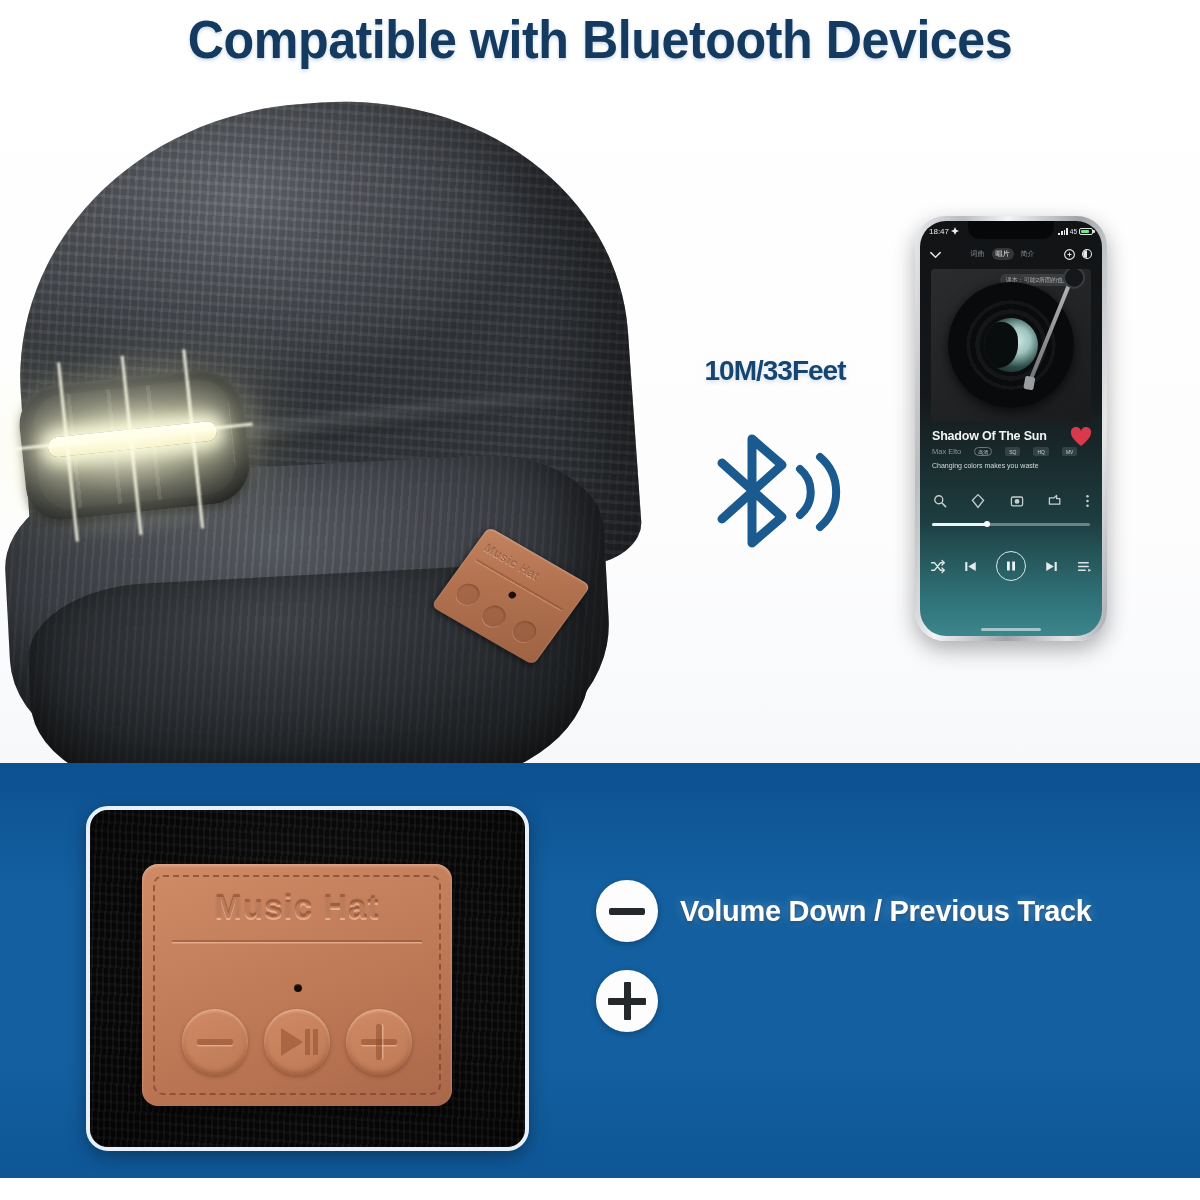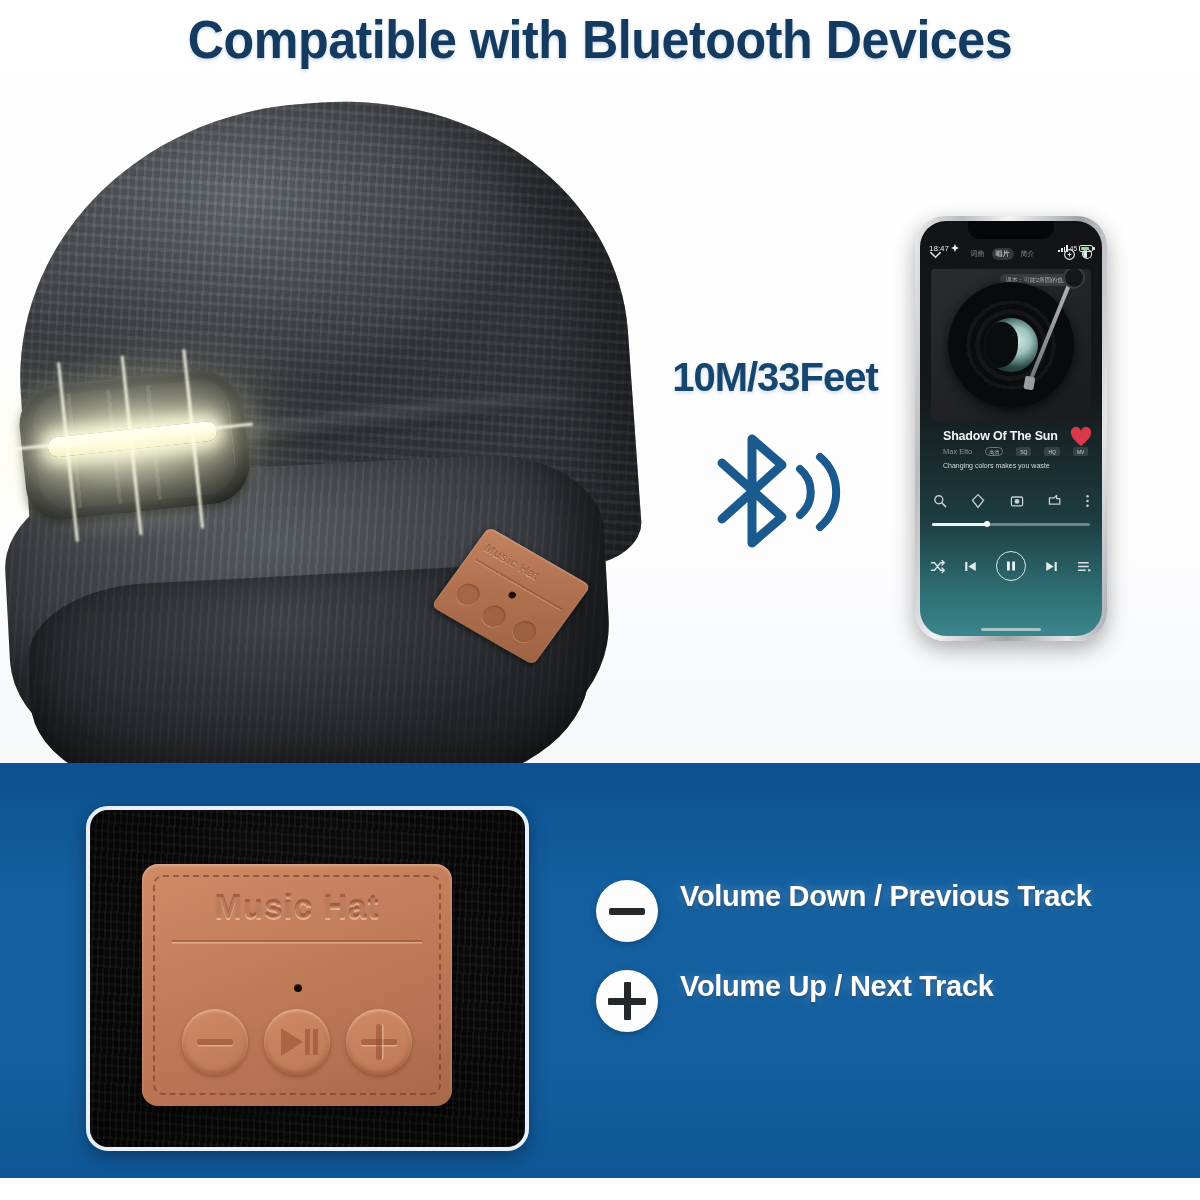--- a/index.html
+++ b/index.html
@@ -143,21 +143,21 @@
     box-shadow: inset 0 1px 2px rgba(90,45,20,.5), 0 1px 0 rgba(255,215,180,.3);
   }
   #hat-tag .tag-dot {
     position:absolute; left:56px; top:44px; width:7px; height:7px; border-radius:50%;
     background:#1a0e06;
   }
 
   
   #range-label {
     position:absolute; left: 640px; top: 355px; width: 270px;
-    text-align:center; font-size: 40px; font-weight:bold;
+    text-align:center; font-size: 28px; font-weight:bold;
     color:#164570; letter-spacing:-1px;
     text-shadow: 0 2px 4px rgba(150,175,205,.4);
     white-space:nowrap;
   }
   #bt-icon-wrap { position:absolute; left: 690px; top: 425px; width: 180px; height: 135px; }
 
   
   #phone {
     position:absolute; left: 915px; top: 216px; width: 192px; height: 425px;
     border-radius: 30px;
@@ -168,21 +168,21 @@
   #phone-screen {
     position:relative; width:100%; height:100%; border-radius:26px; overflow:hidden;
     background: linear-gradient(180deg,#111315 0%, #15181a 42%, #1d3d40 72%, #2e7076 90%, #3b868c 100%);
   }
   #notch {
     position:absolute; left:50%; transform:translateX(-50%); top:0;
     width:86px; height:18px; background:#060708;
     border-radius: 0 0 12px 12px; z-index:5;
   }
   #status-bar {
-    position:absolute; top:20px; left:0; right:0; height:14px;
+    position:absolute; top:3px; left:0; right:0; height:14px;
     display:flex; justify-content:space-between; align-items:center;
     padding: 0 9px; font-size:8px; color:#e8eaec; z-index:6;
   }
   .sb-left, .sb-right { display:flex; align-items:center; gap:2px; }
   .sig-bars { display:flex; align-items:flex-end; gap:1px; height:7px; }
   .sig-bars i { display:block; width:1.6px; background:#e8eaec; }
   .sig-bars i:nth-child(1){height:2px}.sig-bars i:nth-child(2){height:3.5px}
   .sig-bars i:nth-child(3){height:5px}.sig-bars i:nth-child(4){height:7px}
   .batt { width:14px; height:7px; border:1px solid #dfe2e4; border-radius:2px; position:relative; }
   .batt::after{content:"";position:absolute;right:-2.5px;top:1.6px;width:1.5px;height:3px;background:#dfe2e4;border-radius:0 1px 1px 0;}
@@ -235,21 +235,21 @@
     content:""; position:absolute; left:-3px; bottom:-5px; width:10px; height:13px;
     background:#9a9d9f; border-radius:2px; transform:rotate(-12deg);
   }
   #album-chip {
     position:absolute; right:10px; top:5px; height:12px;
     background:rgba(255,255,255,.1); border-radius:6px;
     display:flex; align-items:center; padding:0 6px;
     font-size:6px; color:#b6babd; white-space:nowrap;
   }
 
-  #track-info { position:absolute; top:208px; left:23px; right:12px; }
+  #track-info { position:absolute; top:208px; left:12px; right:12px; }
   #track-title { font-size:12.5px; font-weight:bold; color:#f2f4f5; letter-spacing:-.2px; }
   #track-sub { display:flex; align-items:center; gap:13px; margin-top:4px; }
   #artist-name { font-size:7.5px; color:#8f9497; }
   .badge { font-size:5px; color:#c8ccce; border:.7px solid #70757a; border-radius:6px; padding:0.5px 3px; }
   .badge.sq { border-radius:2px; background:rgba(255,255,255,.12); border-color:transparent; }
   #lyric { margin-top:6px; font-size:7px; color:#d5d9db; }
   #heart {
     position:absolute; right:-2px; top:-2px; width:22px; height:20px;
   }
 
@@ -337,21 +337,21 @@
   #pbtn-play  { left: 122px; }
   #pbtn-plus  { left: 204px; }
   .patch-glyph { position:absolute; }
   #patch-led {
     position:absolute; left:152px; top:120px; width:8px; height:8px; border-radius:50%;
     background:#160b04; box-shadow: inset 0 1px 1px rgba(255,200,170,.25);
   }
 
   
   #legend { position:absolute; left:596px; top:880px; width:560px; }
-  .legend-row { display:flex; align-items:flex-start; height:62px; margin-bottom:28px; }
+  .legend-row { display:flex; align-items:center; height:62px; margin-bottom:28px; }
   .legend-icon {
     width:62px; height:62px; border-radius:50%;
     background:#fdfdfd; flex:0 0 62px;
     display:flex; align-items:center; justify-content:center;
     box-shadow: 0 2px 6px rgba(0,0,0,.25);
   }
   .legend-label {
     margin-left:22px; font-size:29px; font-weight:bold; color:#ffffff;
     letter-spacing:-.3px;
     text-shadow: 0 2px 4px rgba(0,0,0,.35), 0 0 10px rgba(190,225,255,.45);
@@ -588,18 +588,17 @@
         <div class="gl-minus"></div>
       </div>
       <div class="legend-label">Volume Down / Previous Track</div>
     </div>
 
     <div class="legend-row">
       <div class="legend-icon" style="position:relative">
         <div class="gl-plus-h"></div>
         <div class="gl-plus-v"></div>
       </div>
-      <div class="legend-label">Volume Up / Next Track</div>
     </div>
 
   </div>
 
 </div>
 
 </body></html>

